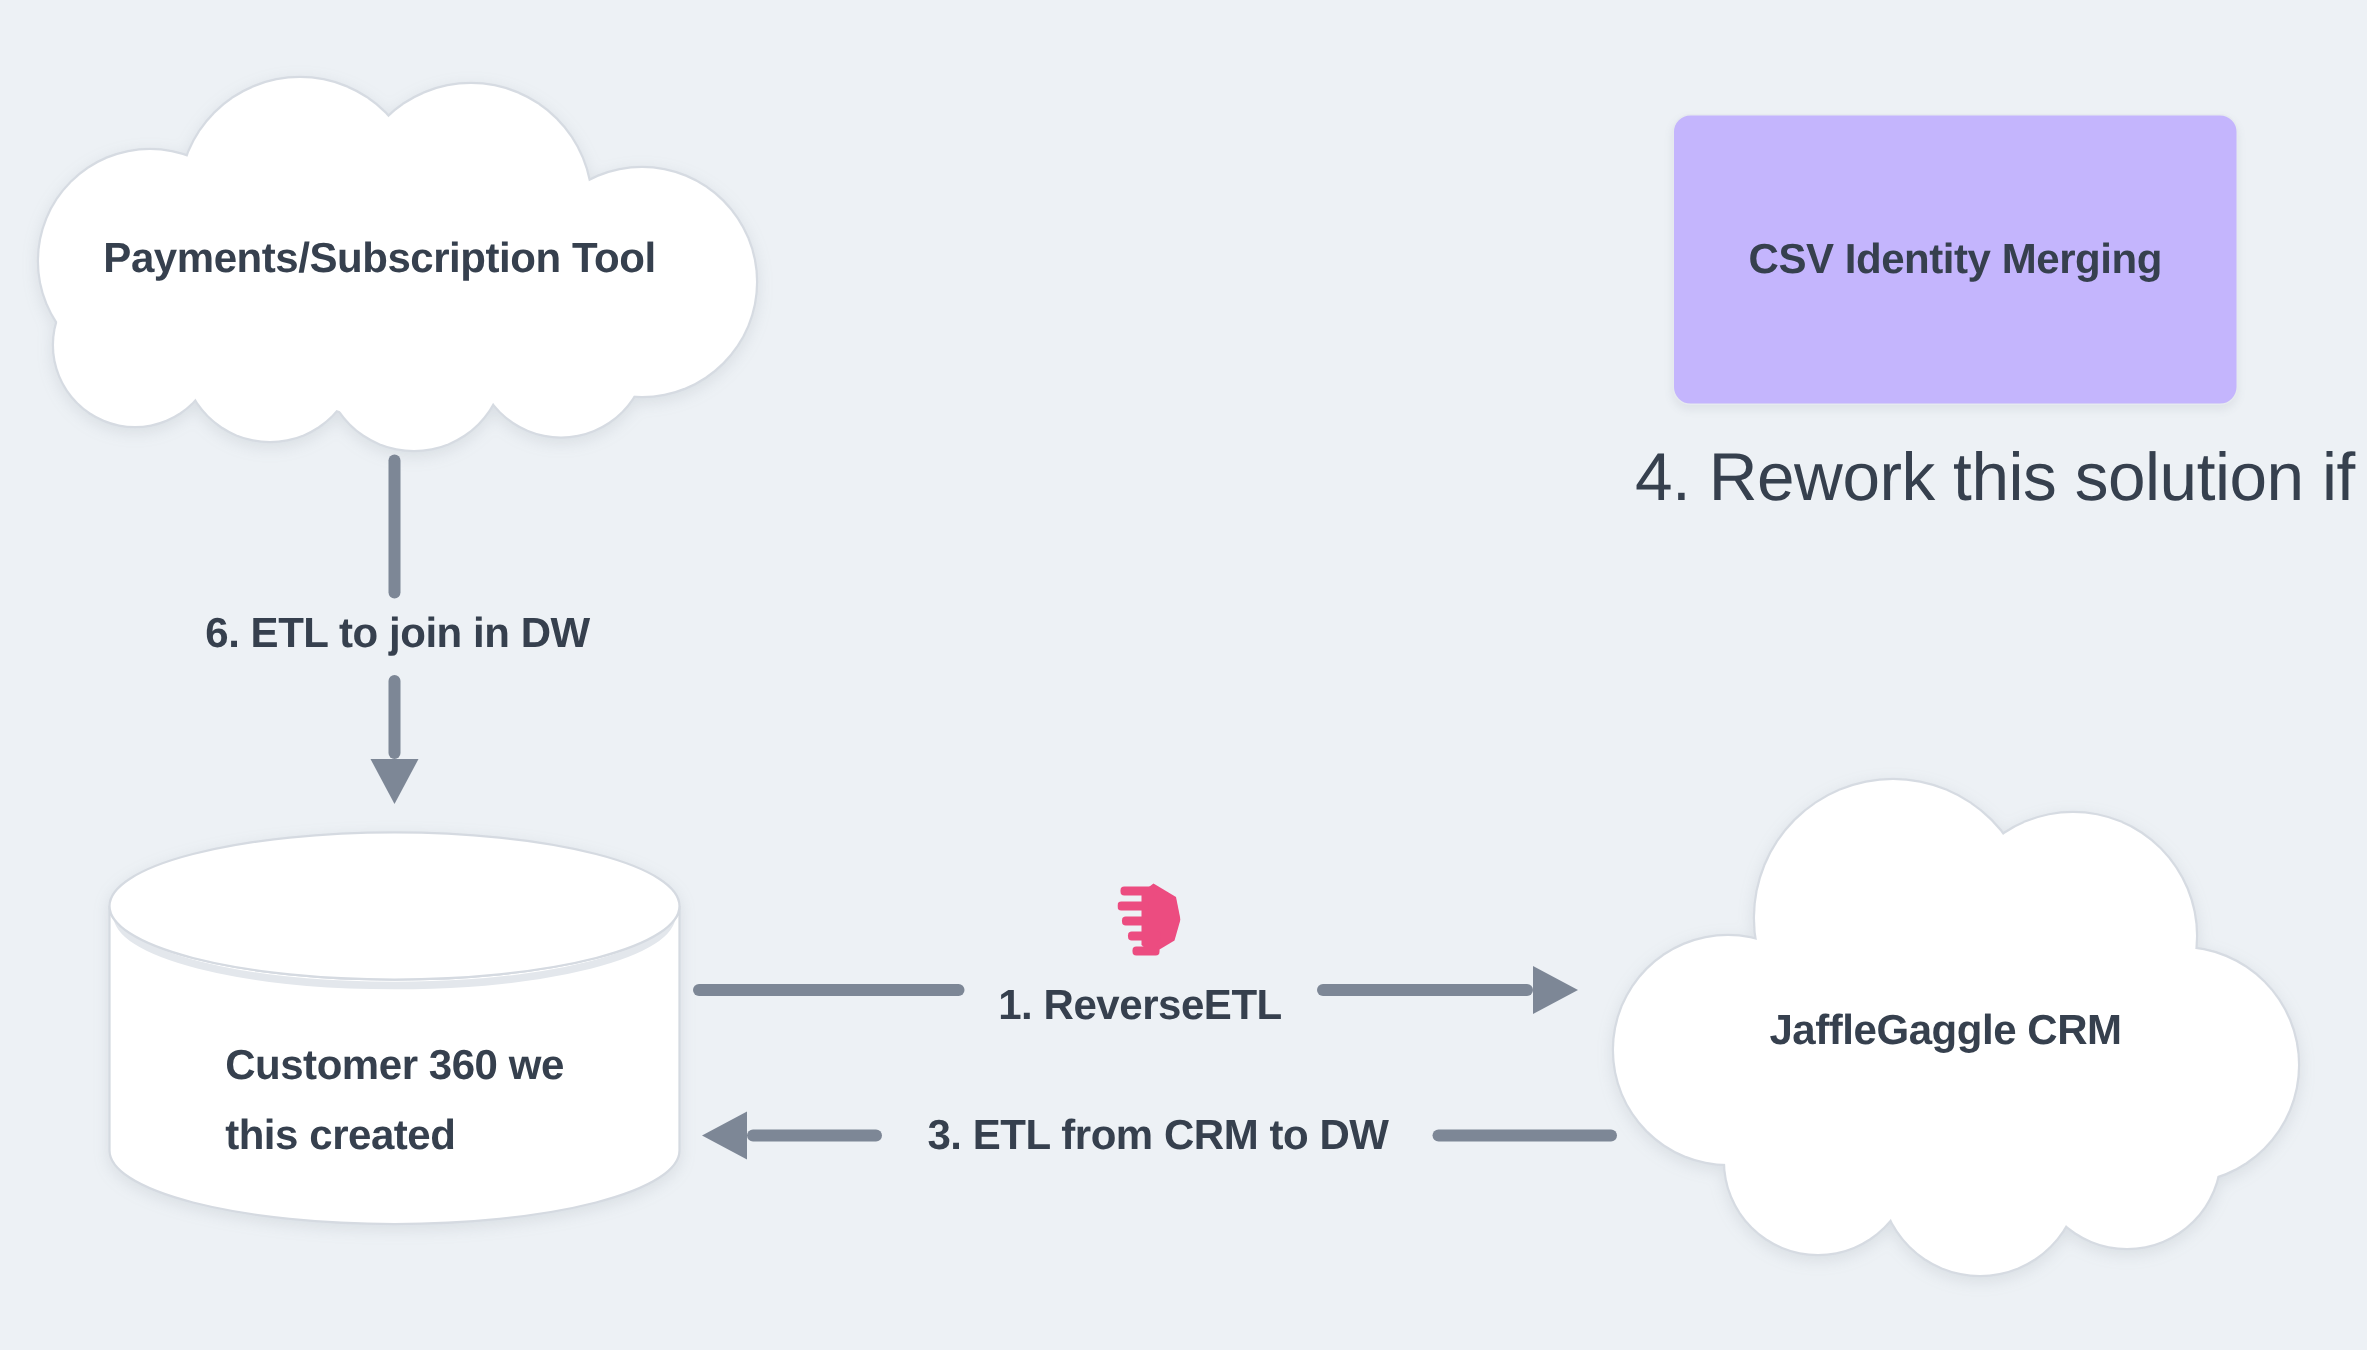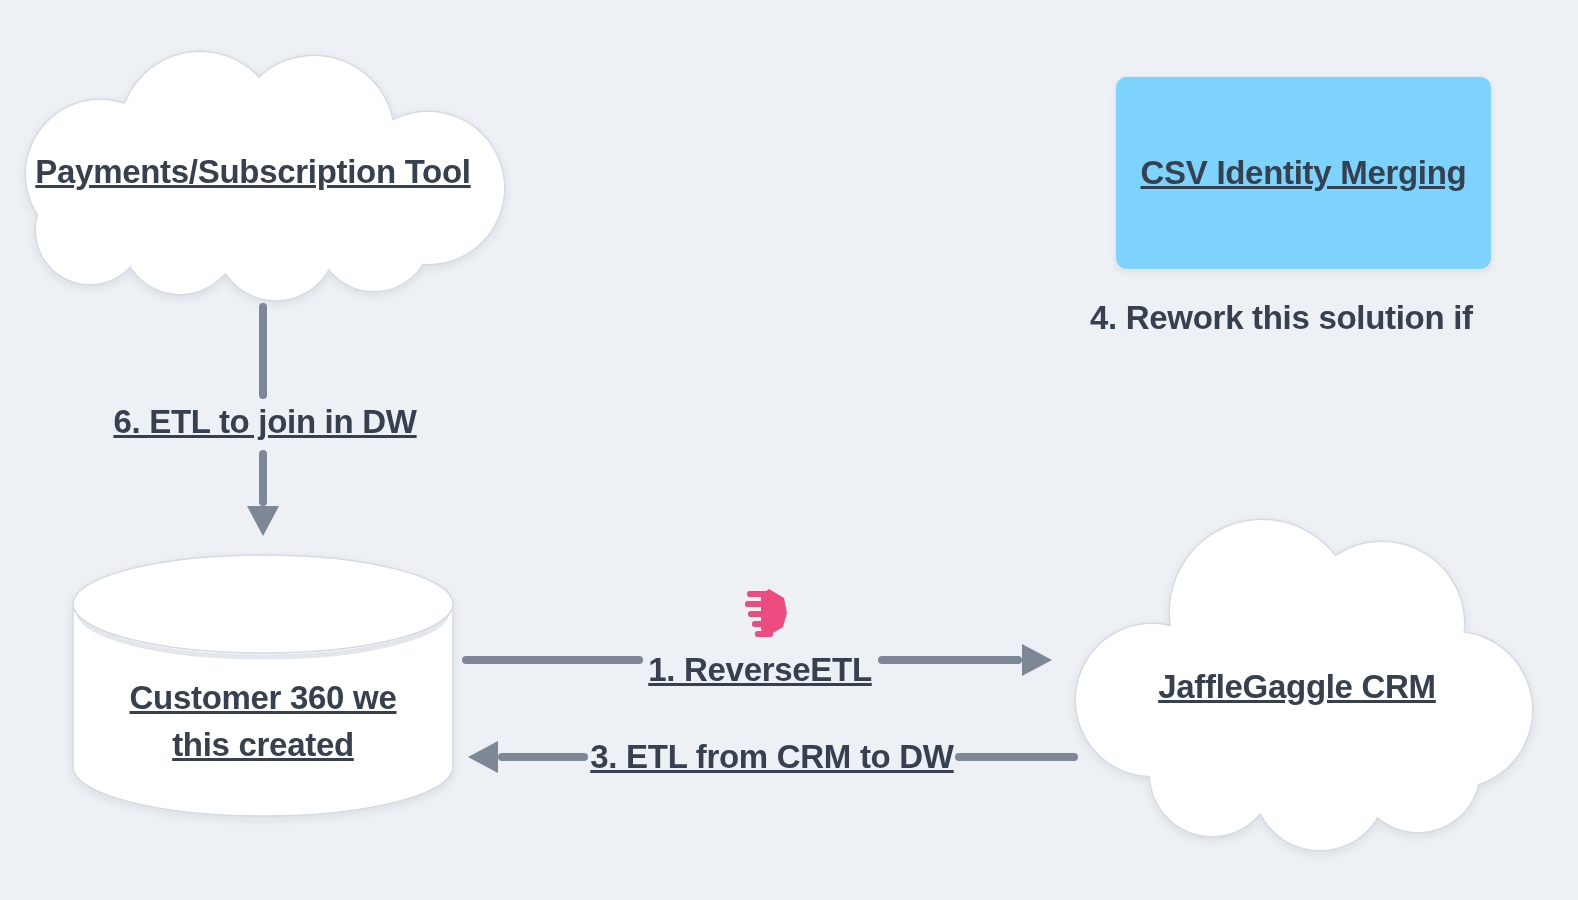--- a/index.html
+++ b/index.html
@@ -12,37 +12,37 @@
   html,body{margin:0;padding:0;background:var(--bg);}
   .stage{
     position:relative;width:1578px;height:900px;overflow:hidden;
     background:var(--bg);
     font-family:"Liberation Sans",sans-serif;
     color:var(--ink);
   }
   .shape-svg{position:absolute;filter:drop-shadow(0 3px 5px rgba(96,110,130,.14));}
   .lbl{
     position:absolute;transform:translate(-50%,-50%);
-    white-space:nowrap;text-align:center;
-    font-size:33px;font-weight:600;letter-spacing:-0.3px;color:var(--ink);text-decoration:underline;
+    white-space:nowrap;
+    font-size:28px;font-weight:600;letter-spacing:-0.3px;color:var(--ink);
   }
   .lbl .row{display:block;}
-  .multiline{line-height:47px;}
+  .multiline{line-height:47px;margin-top:12px;}
   .note{
-    position:absolute;font-size:33px;font-weight:700;letter-spacing:-0.3px;
+    position:absolute;font-size:45px;font-weight:400;letter-spacing:-0.3px;
     line-height:48px;color:var(--ink);white-space:nowrap;
   }
   .hline{position:absolute;height:8px;border-radius:4px;background:var(--arrow);}
   .vline{position:absolute;width:8px;border-radius:4px;background:var(--arrow);}
   .ah{position:absolute;width:0;height:0;}
   .ah-right{border-top:16px solid transparent;border-bottom:16px solid transparent;border-left:30px solid var(--arrow);}
   .ah-left{border-top:16px solid transparent;border-bottom:16px solid transparent;border-right:30px solid var(--arrow);}
   .ah-down{border-left:16px solid transparent;border-right:16px solid transparent;border-top:30px solid var(--arrow);}
   .box{
-    position:absolute;background:#7dd3fc;border:1px solid #e6eaef;border-radius:12px;
+    position:absolute;background:#c4b5fd;border:1px solid #e6eaef;border-radius:12px;
     box-shadow:0 3px 6px rgba(96,110,130,.10);
     display:flex;align-items:center;justify-content:center;
   }
   .box .lbl{position:static;transform:none;}
   .icon{position:absolute;}
   .pinkfill{fill:var(--pink);}
   .cloud-outline{fill:#d6dbe2;}
   .cloud-body{fill:#ffffff;}
 </style>
 </head>

